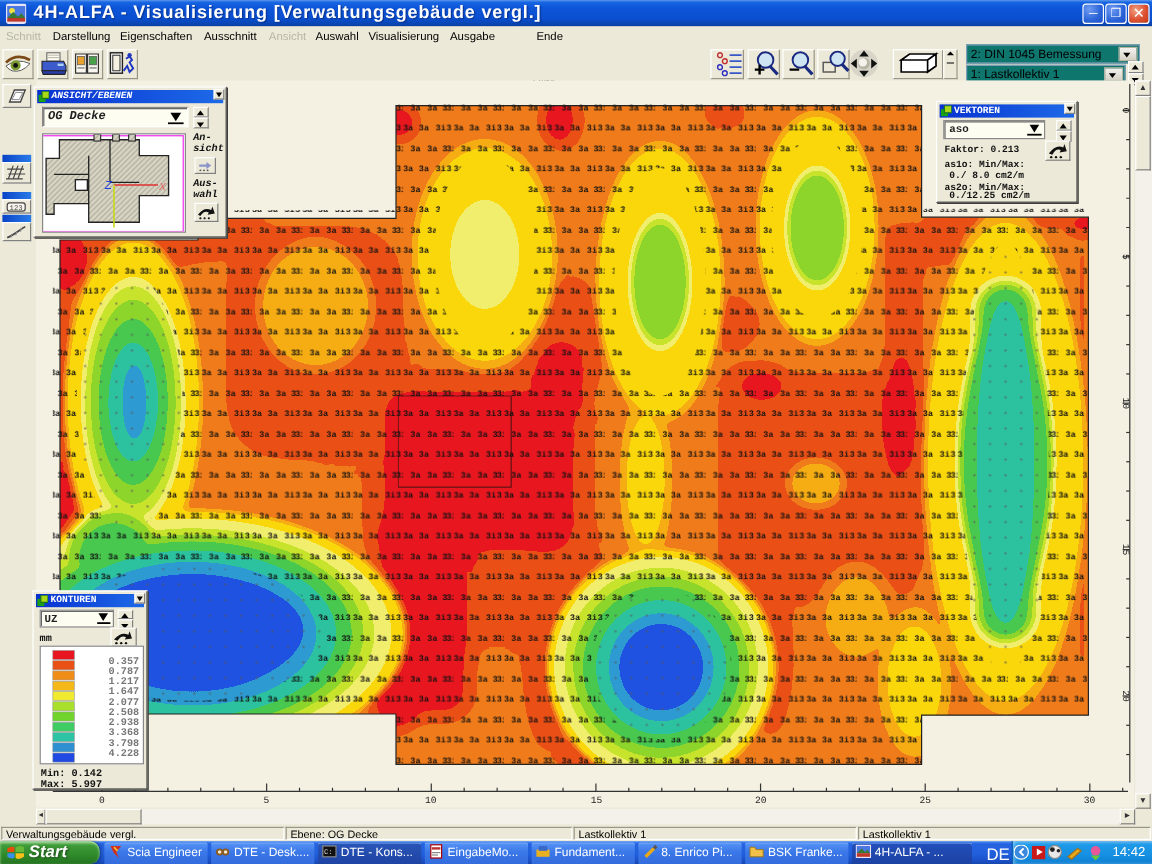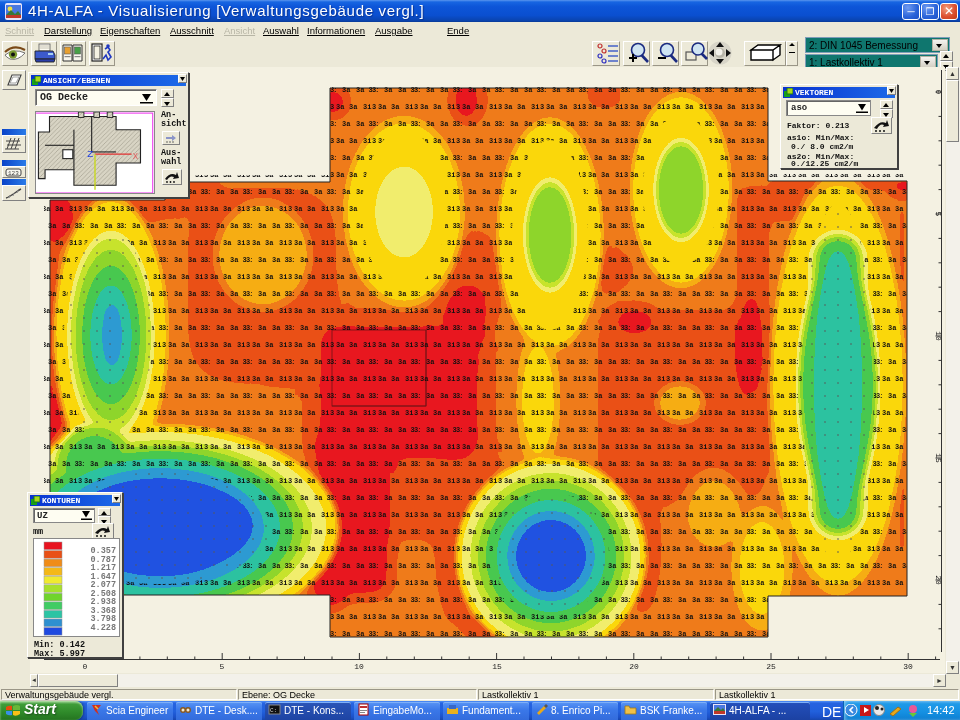--- a/index.html
+++ b/index.html
@@ -1,22 +1,22 @@
 <!DOCTYPE html>
 <html><head><meta charset="utf-8">
 <style>
 html,body{margin:0;padding:0;}
 #page{position:relative;width:960px;height:720px;overflow:hidden;background:#ece9d8;font-family:"Liberation Sans",sans-serif;}
 #page div{position:absolute;box-sizing:border-box;}
 #page svg{position:absolute;}
 #titlebar{left:0;top:0;width:960px;height:22px;background:linear-gradient(180deg,#5a96ee 0%,#1765e2 9%,#0d55d8 30%,#0a4fd0 70%,#0a43ad 94%,#093a96 100%);}
-#titletext{left:28px;top:2px;color:#fff;font-weight:normal;font-size:15px;letter-spacing:0.7px;text-shadow:1px 1px 1px #0a3390;}
+#titletext{left:28px;top:2px;color:#fff;font-weight:bold;font-size:15px;letter-spacing:0.7px;text-shadow:1px 1px 1px #0a3390;}
 .winbtn{top:3px;width:18px;height:17px;border-radius:3px;border:1px solid #fff;font-size:10px;color:#fff;text-align:center;line-height:15px;}
 #menubar{left:0;top:22px;width:960px;height:18px;background:#ece9d8;font-size:9.5px;color:#000;}
-#menubar span{position:absolute;top:3px;text-decoration:underline;}
+#menubar span{position:absolute;top:3px;}
 #toolbar{left:0;top:40px;width:960px;height:27px;background:#ece9d8;}
 .tbtn{top:1px;height:25px;background:#ece9d8;border:1px solid #fff;border-right-color:#9a9687;border-bottom-color:#9a9687;}
 .combo{background:#0f766e;border:1px solid #7f9db9;font-size:10px;color:#000;}
 .combo span.lbl{position:absolute;left:3px;top:2px;white-space:nowrap;}
 .carr{position:absolute;right:1px;top:1px;bottom:1px;width:14px;background:linear-gradient(180deg,#f4f3f0,#d4d0c3);border:1px solid #b5b2a4;}
 .carr:after{content:"";position:absolute;left:3px;top:4px;border-left:3.5px solid transparent;border-right:3.5px solid transparent;border-top:4.5px solid #000;}
 .spin{width:13px;background:#ece9d8;border:1px solid #fff;border-right-color:#808080;border-bottom-color:#808080;}
 .up:after{content:"";position:absolute;left:2px;top:2px;border-left:3.5px solid transparent;border-right:3.5px solid transparent;border-bottom:4.5px solid #000;}
 .dn:after{content:"";position:absolute;left:2px;top:3px;border-left:3.5px solid transparent;border-right:3.5px solid transparent;border-top:4.5px solid #000;}
 .sbtn{left:2px;width:24px;background:#ece9d8;border:1px solid #fff;border-right-color:#808080;border-bottom-color:#808080;}
@@ -52,21 +52,21 @@
 <div class="winbtn" style="left:921px;background:radial-gradient(circle at 30% 25%,#6f9bf2,#2a63d8 60%,#1c50c8);">❐</div>
 <div class="winbtn" style="left:940px;background:radial-gradient(circle at 35% 30%,#f1a081,#dd5132 55%,#c33a13);font-size:12px;line-height:14px;">✕</div>
 
 <div id="menubar">
 <span style="left:5px;color:#b8b6a6;">Schnitt</span>
 <span style="left:44px;">Darstellung</span>
 <span style="left:100px;">Eigenschaften</span>
 <span style="left:170px;">Ausschnitt</span>
 <span style="left:224px;color:#b8b6a6;">Ansicht</span>
 <span style="left:263px;">Auswahl</span>
-<span style="left:307px;">Informationen</span>
+<span style="left:307px;">Visualisierung</span>
 <span style="left:375px;">Ausgabe</span>
 <span style="left:444px;margin-top:39px;">Hilfe</span>
 <span style="left:447px;text-align:right;">Ende</span>
 </div>
 
 <div id="toolbar">
 <div class="tbtn" style="left:2px;width:26px;"></div>
 <div class="tbtn" style="left:31px;width:26px;"></div>
 <div class="tbtn" style="left:60px;width:26px;"></div>
 <div class="tbtn" style="left:89px;width:26px;"></div>
@@ -506,21 +506,21 @@
  <div class="sbbtn" style="left:0;top:0;width:13px;height:13px;">▲</div>
  <div class="sbbtn" style="left:0;top:13px;width:13px;height:62px;"></div>
  <div class="sbbtn" style="left:0;top:594px;width:13px;height:13px;">▼</div>
 </div>
 <div id="hscroll">
  <div class="sbbtn" style="left:0;top:0;width:8px;height:13px;font-size:6px;">◄</div>
  <div class="sbbtn" style="left:8px;top:0;width:80px;height:13px;"></div>
  <div class="sbbtn" style="left:903px;top:0;width:13px;height:13px;">►</div>
 </div>
 
-<div class="panel" style="left:28px;top:72px;width:161px;height:126px;">
+<div class="panel" style="left:28px;top:72px;width:161px;height:126px;font-style:italic;">
  <div class="ptitle">ANSICHT/EBENEN</div>
  <svg style="left:3px;top:3px" width="9" height="9">
         <rect x="0" y="3" width="6" height="6" fill="#18a018"></rect>
         <rect x="3" y="0" width="6" height="6" fill="#a8d818" stroke="#187818" stroke-width="1"></rect>
       </svg>
  <div class="pbtn">
         <svg style="left:0px;top:1px" width="7" height="6">
           <path d="M1 1 h5 l-2.5 4 Z" fill="#000"></path>
         </svg>
       </div>

